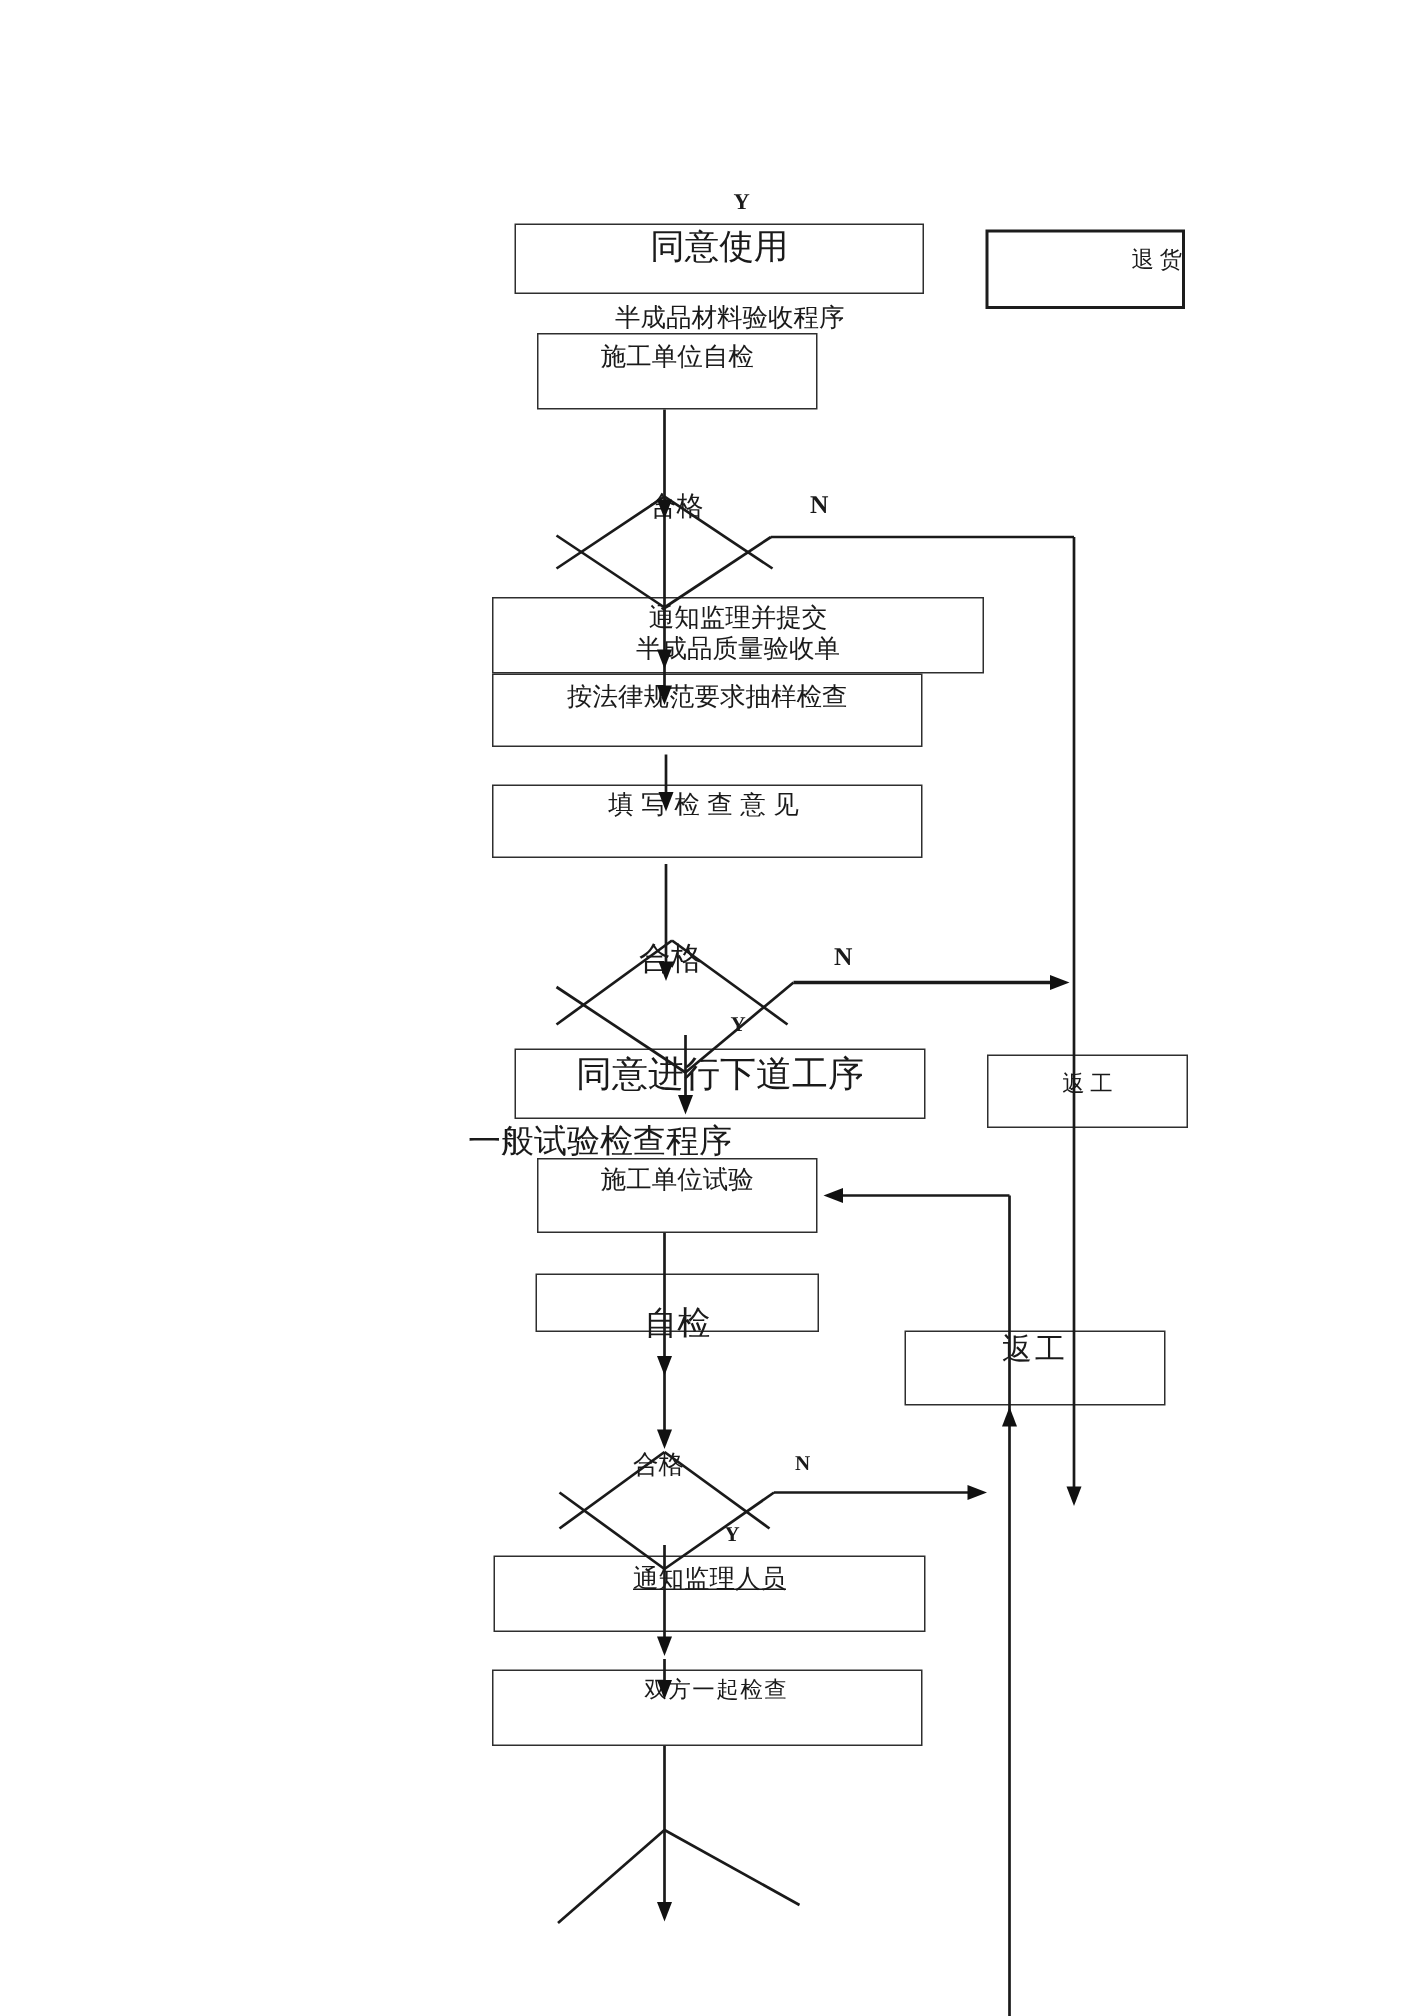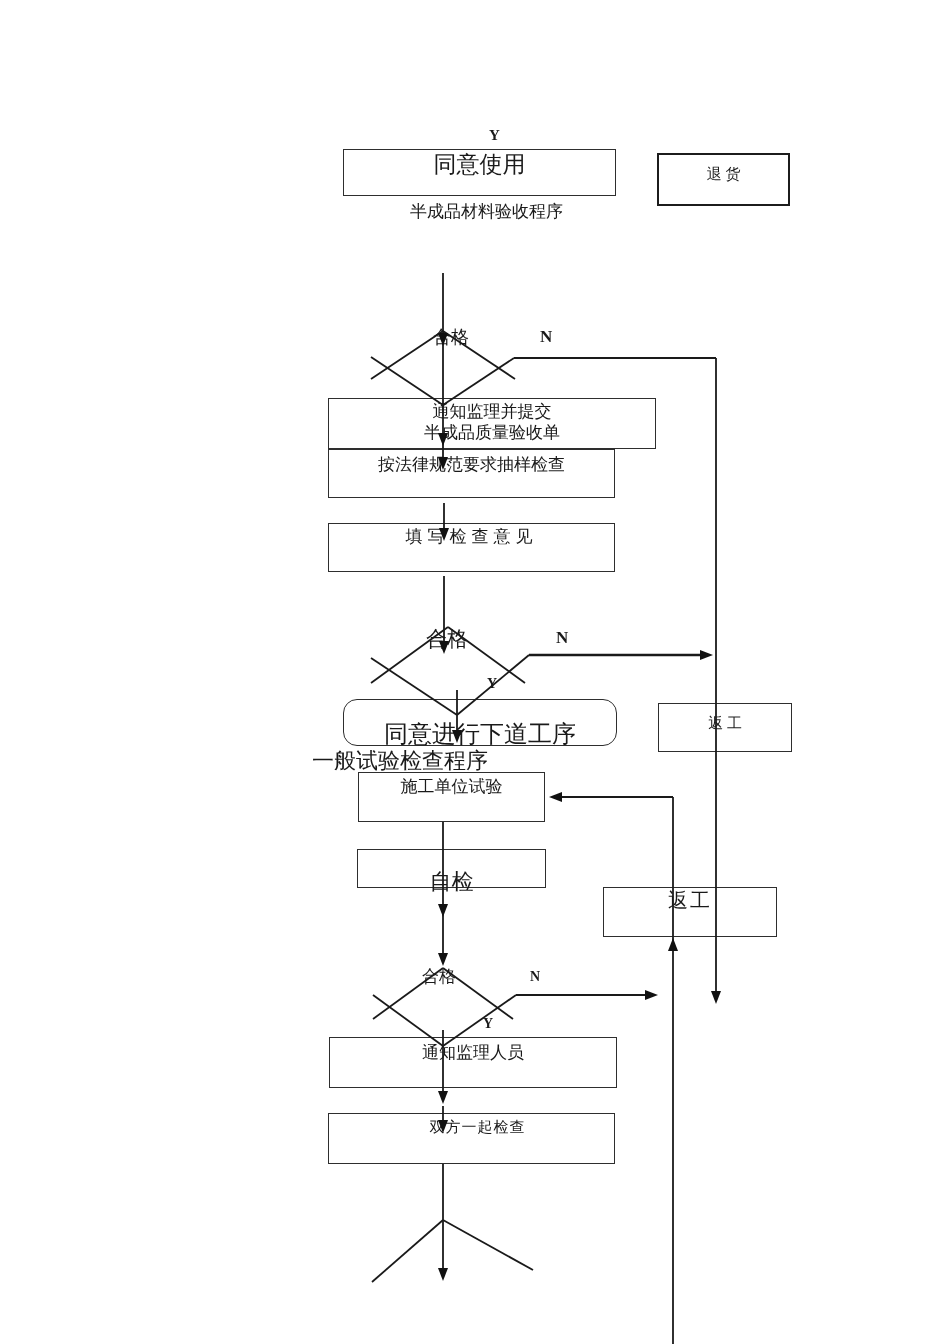--- a/index.html
+++ b/index.html
@@ -13,21 +13,21 @@
   }
   .box{
     position:absolute;
     border:1.6px solid #2e2e2e;
     background:transparent;
     text-align:center;
     box-sizing:border-box;
     line-height:1.25;
     z-index:1;
   }
-  .box.thick{border-width:2px;border-color:#1c1c1c;}
+  .box.thick{border-width:2px;border-color:#1c1c1c;text-align:right;}
   .lbl{
     position:absolute;
     white-space:nowrap;
     z-index:2;
     font-family:Liberation Serif, serif;
   }
   .serif-caps{font-family:"Liberation Serif", serif;font-weight:600;}
   #flow-svg{
     position:absolute;left:0;top:0;z-index:3;pointer-events:none;
   }
@@ -41,41 +41,42 @@
 <div id="page">
 
   <div class="lbl serif-caps" style="left:489px;top:127px;font-size:15px;">Y</div>
   <div class="lbl" style="left:410px;top:200px;font-size:17px;">半成品材料验收程序</div>
   <div class="lbl" style="left:312px;top:746px;font-size:22px;">一般试验检查程序</div>
 
   <div class="box" style="left:343px;top:149px;width:273px;height:47px;font-size:23px;padding-top:1px;">同意使用</div>
 
   <div class="box thick" style="left:657px;top:153px;width:133px;height:53px;font-size:15px;padding-top:10px;">退  货</div>
 
+  <div class="box" style="left:358px;top:222px;width:187px;height:51px;font-size:17px;padding-top:4px;">施工单位自检</div>
 
   <div class="box" style="left:328px;top:398px;width:328px;height:51px;font-size:17px;padding-top:2px;">
     <div>通知监理并提交</div>
     <div>半成品质量验收单</div>
   </div>
 
   <div class="box" style="left:328px;top:449px;width:287px;height:49px;font-size:17px;padding-top:4px;">按法律规范要求抽样检查</div>
 
   <div class="box" style="left:328px;top:523px;width:287px;height:49px;font-size:17px;letter-spacing:5px;padding-top:2px;">填写检查意见</div>
 
-  <div class="box" style="left:343px;top:699px;width:274px;height:47px;font-size:24px;padding-top:19px;border-radius:14px;">同意进行下道工序</div>
+  <div class="box" style="left:343px;top:699px;width:274px;height:47px;font-size:24px;padding-top:2px;">同意进行下道工序</div>
 
   <div class="box" style="left:658px;top:703px;width:134px;height:49px;font-size:15px;padding-top:10px;">返  工</div>
 
   <div class="box" style="left:358px;top:772px;width:187px;height:50px;font-size:17px;padding-top:3px;">施工单位试验</div>
 
   <div class="box" style="left:357px;top:849px;width:189px;height:39px;font-size:22px;padding-top:18px;">自检</div>
 
   <div class="box" style="left:603px;top:887px;width:174px;height:50px;font-size:20px;letter-spacing:2px;padding-top:0px;">返工</div>
 
-  <div class="box" style="left:329px;top:1037px;width:288px;height:51px;font-size:17px;padding-top:4px;">通知监理人员</div>
+  <div class="box" style="left:329px;top:1037px;width:288px;height:51px;font-size:17px;padding-top:4px;text-decoration:underline;">通知监理人员</div>
 
   <div class="box" style="left:328px;top:1113px;width:287px;height:51px;font-size:15px;letter-spacing:1px;padding-top:4px;padding-left:12px;">双方一起检查</div>
 
   <div class="lbl" style="left:433px;top:325px;font-size:18px;">合格</div>
   <div class="lbl serif-caps" style="left:540px;top:327px;font-size:17px;">N</div>
 
   <div class="lbl" style="left:426px;top:625px;font-size:21px;">合格</div>
   <div class="lbl serif-caps" style="left:556px;top:628px;font-size:17px;">N</div>
   <div class="lbl serif-caps" style="left:487px;top:676px;font-size:14px;">Y</div>
 

